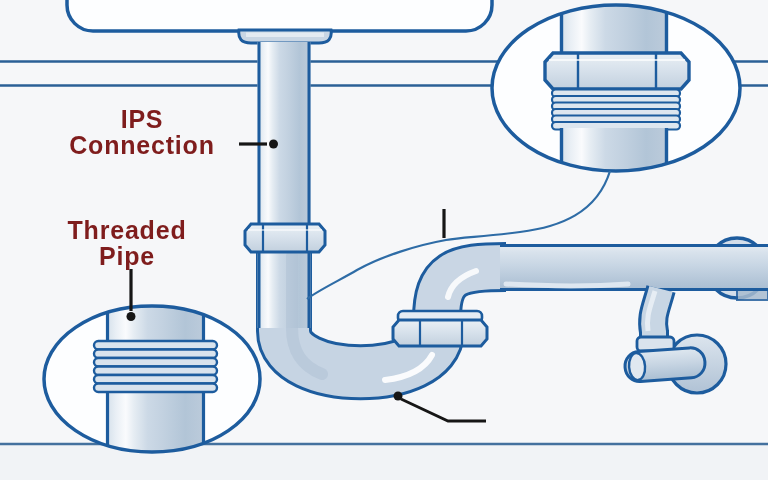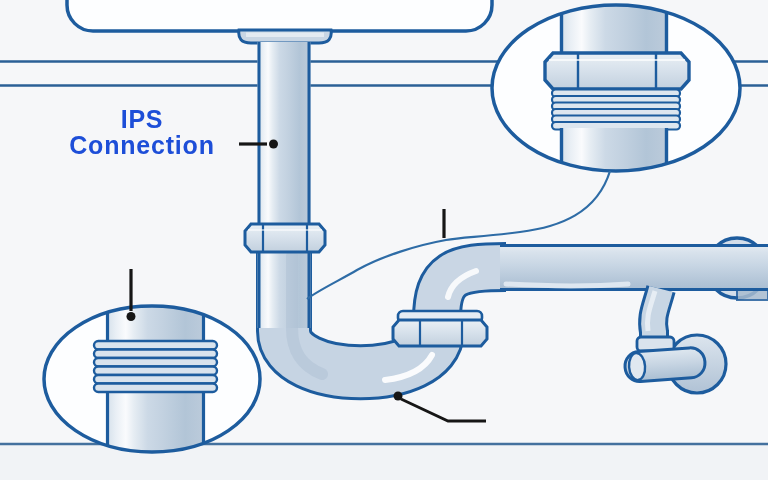--- a/index.html
+++ b/index.html
@@ -5,21 +5,21 @@
   html,body{margin:0;padding:0;background:#e9ebee;}
   #stage{
     position:relative;width:768px;height:480px;overflow:hidden;
     background:#f6f7f9;
     font-family:"Liberation Sans",sans-serif;
   }
   #stage svg{position:absolute;left:0;top:0;}
   .lbl{
     position:absolute;
     font-weight:700;font-size:25px;line-height:1.05;
-    color:#1d4ed8;text-align:center;white-space:pre-line;
+    color:#7f1d1d;text-align:center;white-space:pre-line;
     letter-spacing:.8px;
   }
   #lbl-ips{left:42px;top:106px;width:200px;}
   #lbl-threaded{left:47px;top:217px;width:160px;}
   #lbl-fitting{left:392px;top:178px;width:108px;}
 </style>
 </head>
 <body>
 
 <div id="stage">
@@ -185,13 +185,15 @@
     <line x1="444" y1="209" x2="444" y2="238" stroke-width="3.2"></line>
     <g>
       <circle cx="398" cy="396" r="4.5" fill="#161616" stroke="none"></circle>
       <path d="M401,399 L448,421 L486,421" stroke-width="2.8"></path>
     </g>
   </g>
 </svg>
 
 <div id="lbl-ips" class="lbl">IPS
 Connection</div>
+<div id="lbl-threaded" class="lbl">Threaded
+Pipe</div>
 </div>
 
 </body></html>

